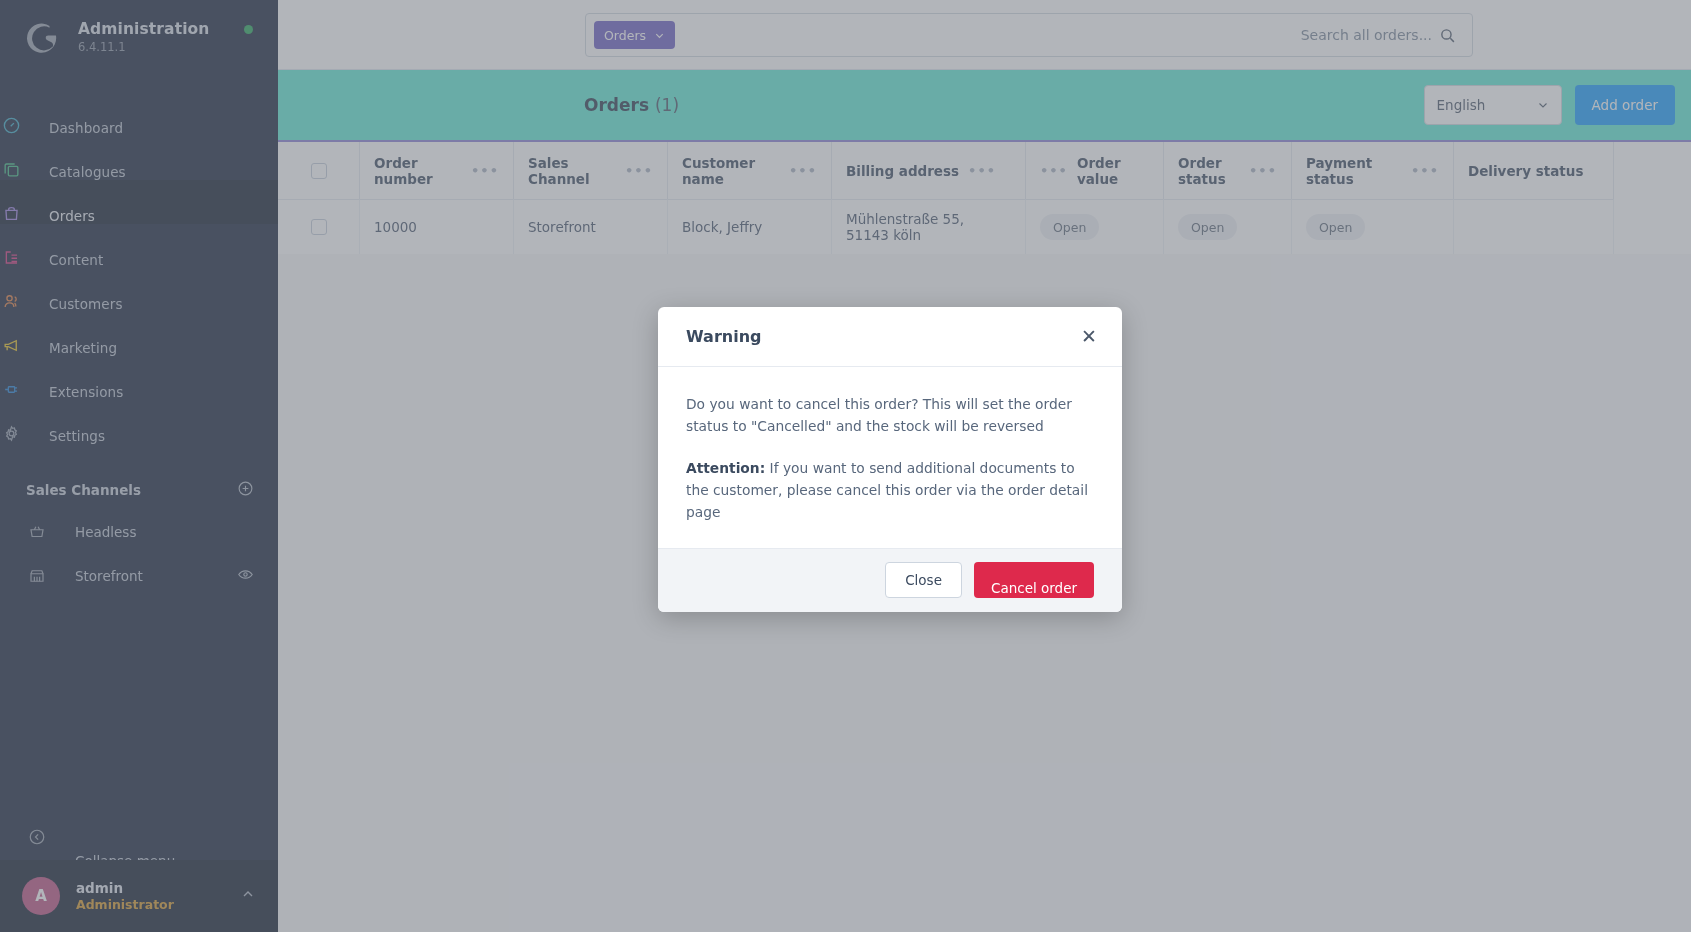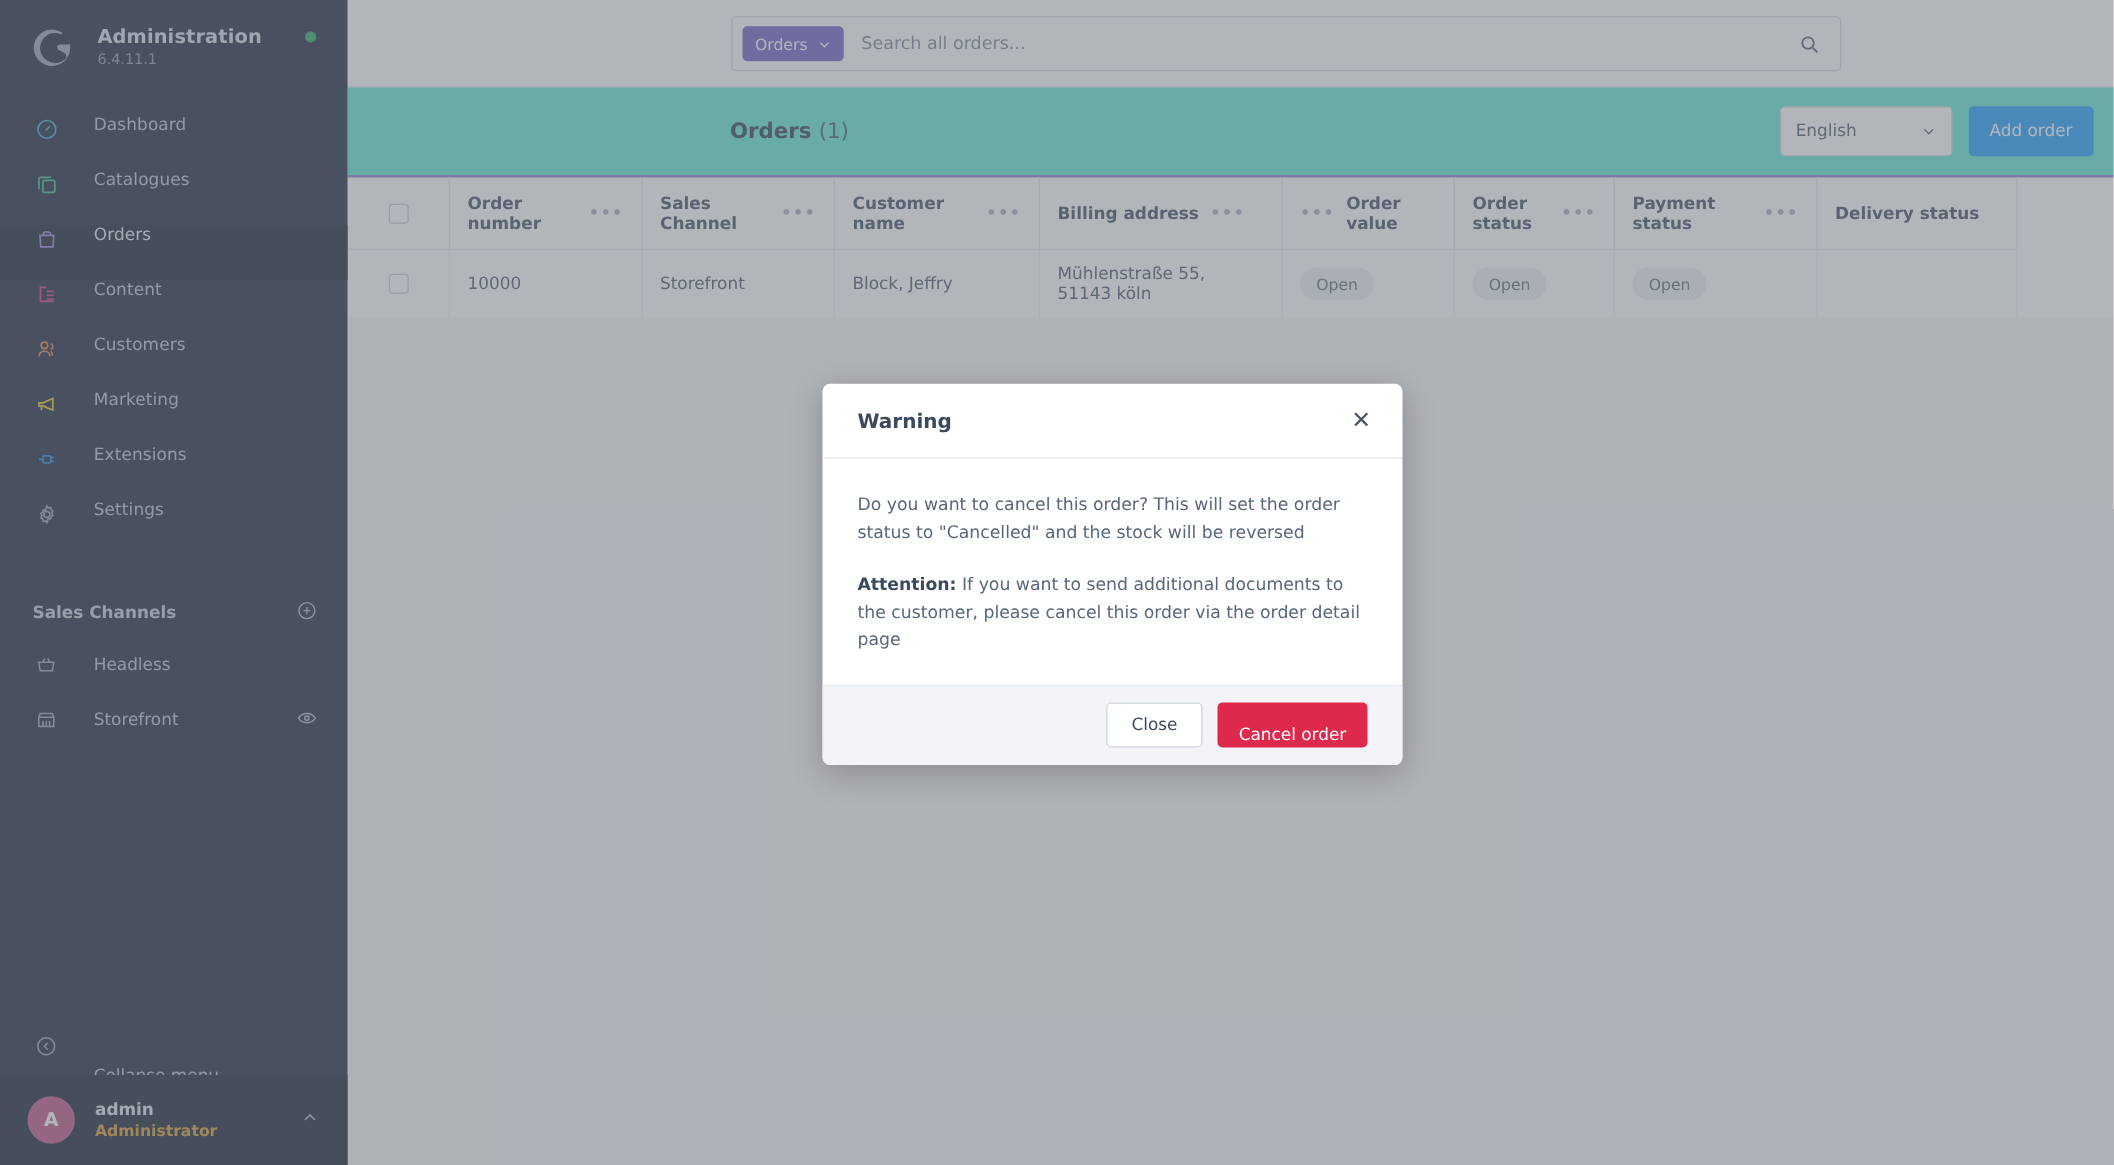--- a/index.html
+++ b/index.html
@@ -32,22 +32,22 @@
   }
   .brand-version { color: #8b94a5; font-size: 11.5px; margin-top: 2px; }
   .status-dot {
     position: absolute; right: 25px; top: 25px;
     width: 9px; height: 9px; border-radius: 50%;
     background: #26a65a;
   }
 
   .nav { margin-top: 20px; }
   .nav-item {
-    display: flex; align-items: flex-start;
-    height: 44px; padding-left: 26px;
+    display: flex; align-items: flex-end;
+    height: 44px; 
     cursor: pointer; position: relative;
   }
   .nav-item .ico {
     width: 22px; height: 22px; flex: 0 0 22px;
     display: flex; align-items: center; justify-content: center;
   }
   .nav-item .lbl {
     margin-left: 27px; font-size: 13.5px; color: #bcc4d1;
     letter-spacing: .1px;
   }
@@ -112,20 +112,21 @@
     background: #6c5ec4; color: #fff;
     height: 28px; border-radius: 4px;
     display: flex; align-items: center; gap: 8px;
     padding: 0 10px; font-size: 12.5px; cursor: pointer;
   }
   .search-input {
     border: none; outline: none; flex: 1;
     font-size: 14px; color: #4a5769;
     font-family: inherit; padding-left: 14px;
     background: transparent;
+    text-align: right;
   }
   .search-input::placeholder { color: #798799; }
   .search-btn {
     width: 30px; height: 30px; border: none; background: transparent;
     cursor: pointer; display: flex; align-items: center; justify-content: center;
   }
 
   .pagehead {
     height: 70px; background: #5eead4;
     display: flex; align-items: center;

